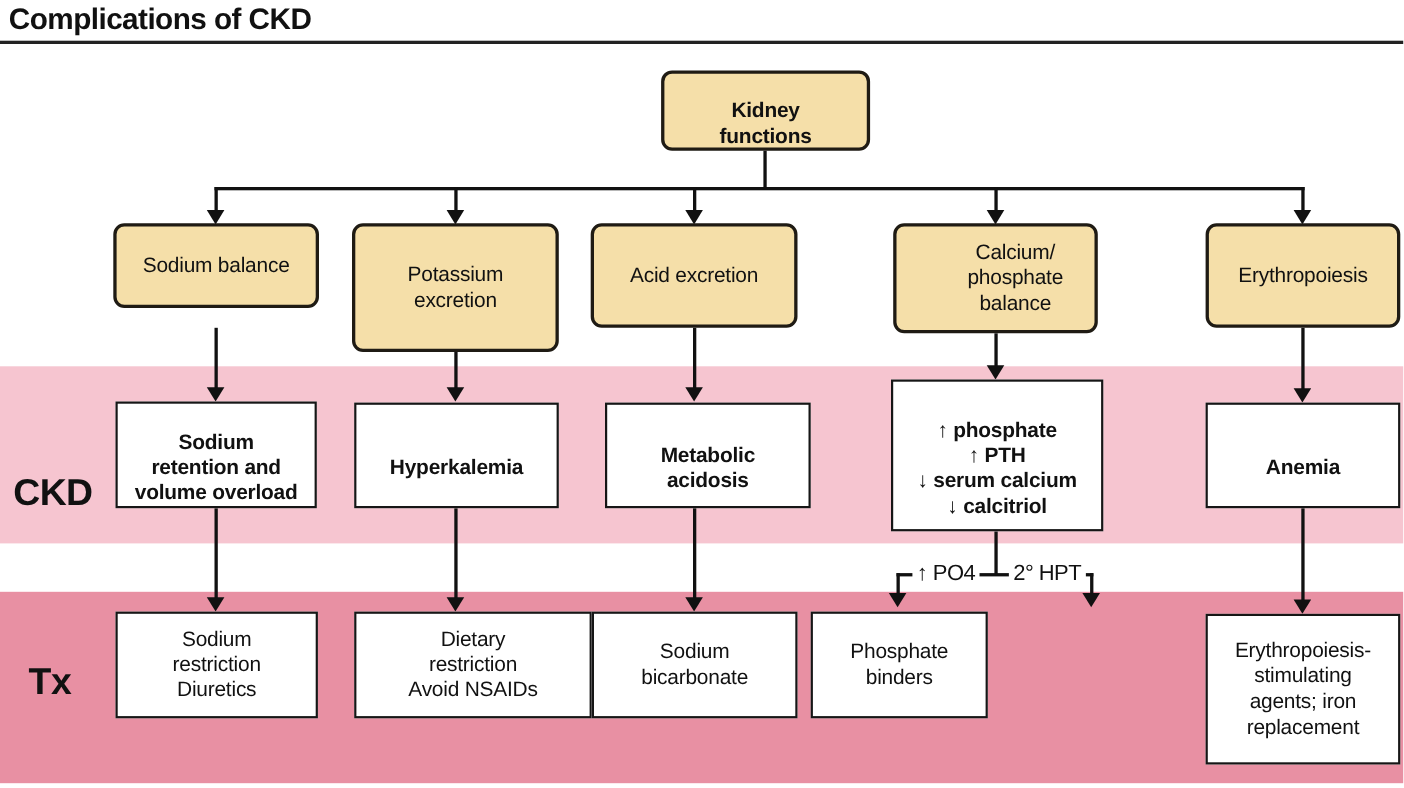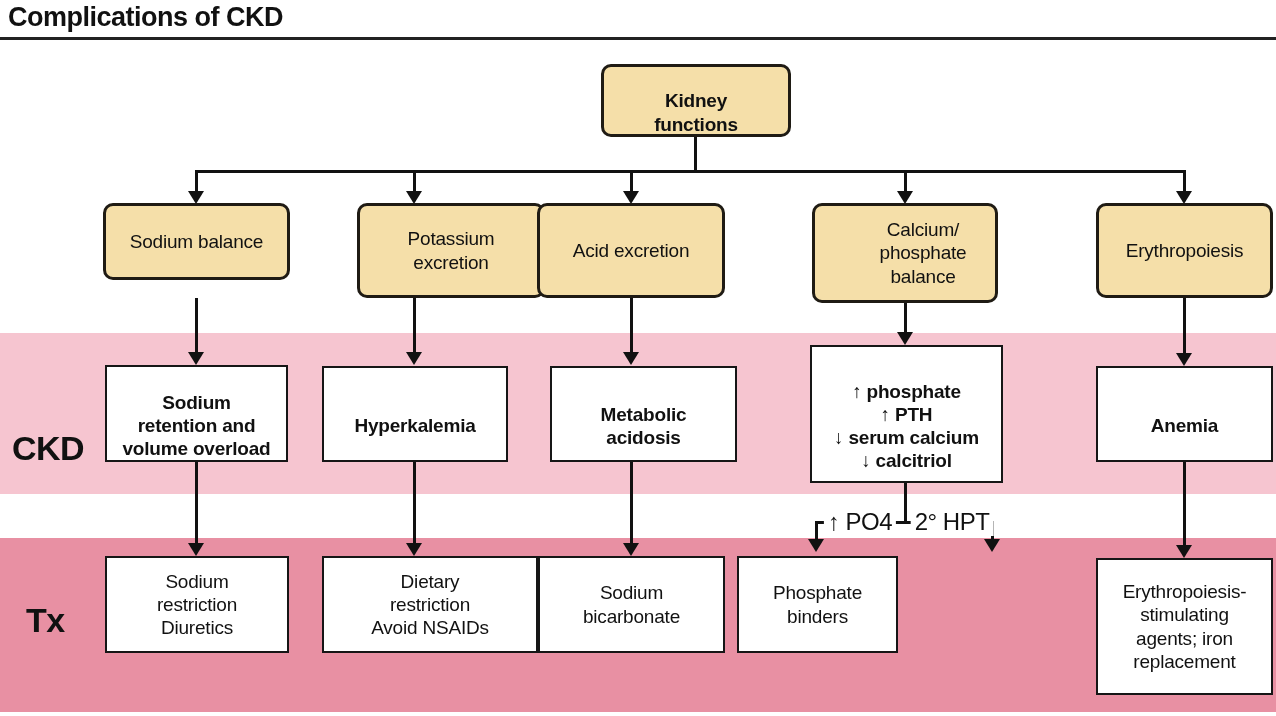--- a/index.html
+++ b/index.html
@@ -25,21 +25,21 @@
   .bl{white-space:pre-line;font-size:19px;line-height:1.22;letter-spacing:-0.2px;padding:2px 4px;}
   .bold .bl{font-weight:bold;margin-top:24px;}
   .vl{position:absolute;width:3px;background:var(--line);z-index:1;}
   .hl{position:absolute;height:3px;background:var(--line);z-index:1;}
   .ah{
     position:absolute;width:0;height:0;z-index:1;
     border-left:8px solid transparent;border-right:8px solid transparent;
     border-top:13px solid var(--line);
   }
   .blab{
-    position:absolute;z-index:3;background:#ffffff;padding:0 4px;font-size:24px;
+    position:absolute;z-index:3;background:#ffffff;padding:0 4px;font-size:20px;
     white-space:pre;transform:translate(-50%,-50%);letter-spacing:-0.5px;
   }
 </style>
 </head>
 <body>
 
 <div class="stage">
 
   <div class="title">Complications of CKD</div>
   <div class="rule"></div>
@@ -50,21 +50,21 @@
   <div class="rowlab" style="left:26px;top:601px;">Tx</div>
 
   <div class="box tan bold" style="left:601px;top:64px;width:190px;height:73px;">
     <span class="bl">Kidney
 functions</span>
   </div>
 
   <div class="box tan" style="left:103px;top:203px;width:187px;height:77px;">
     <span class="bl">Sodium balance</span>
   </div>
-  <div class="box tan" style="left:320px;top:203px;width:188px;height:95px;margin-left:37px;">
+  <div class="box tan" style="left:320px;top:203px;width:188px;height:117px;">
     <span class="bl">Potassium
 excretion</span>
   </div>
   <div class="box tan" style="left:537px;top:203px;width:188px;height:95px;">
     <span class="bl">Acid excretion</span>
   </div>
   <div class="box tan" style="left:812px;top:203px;width:186px;height:100px;padding-left:36px;">
     <span class="bl">Calcium/
 phosphate
 balance</span>

